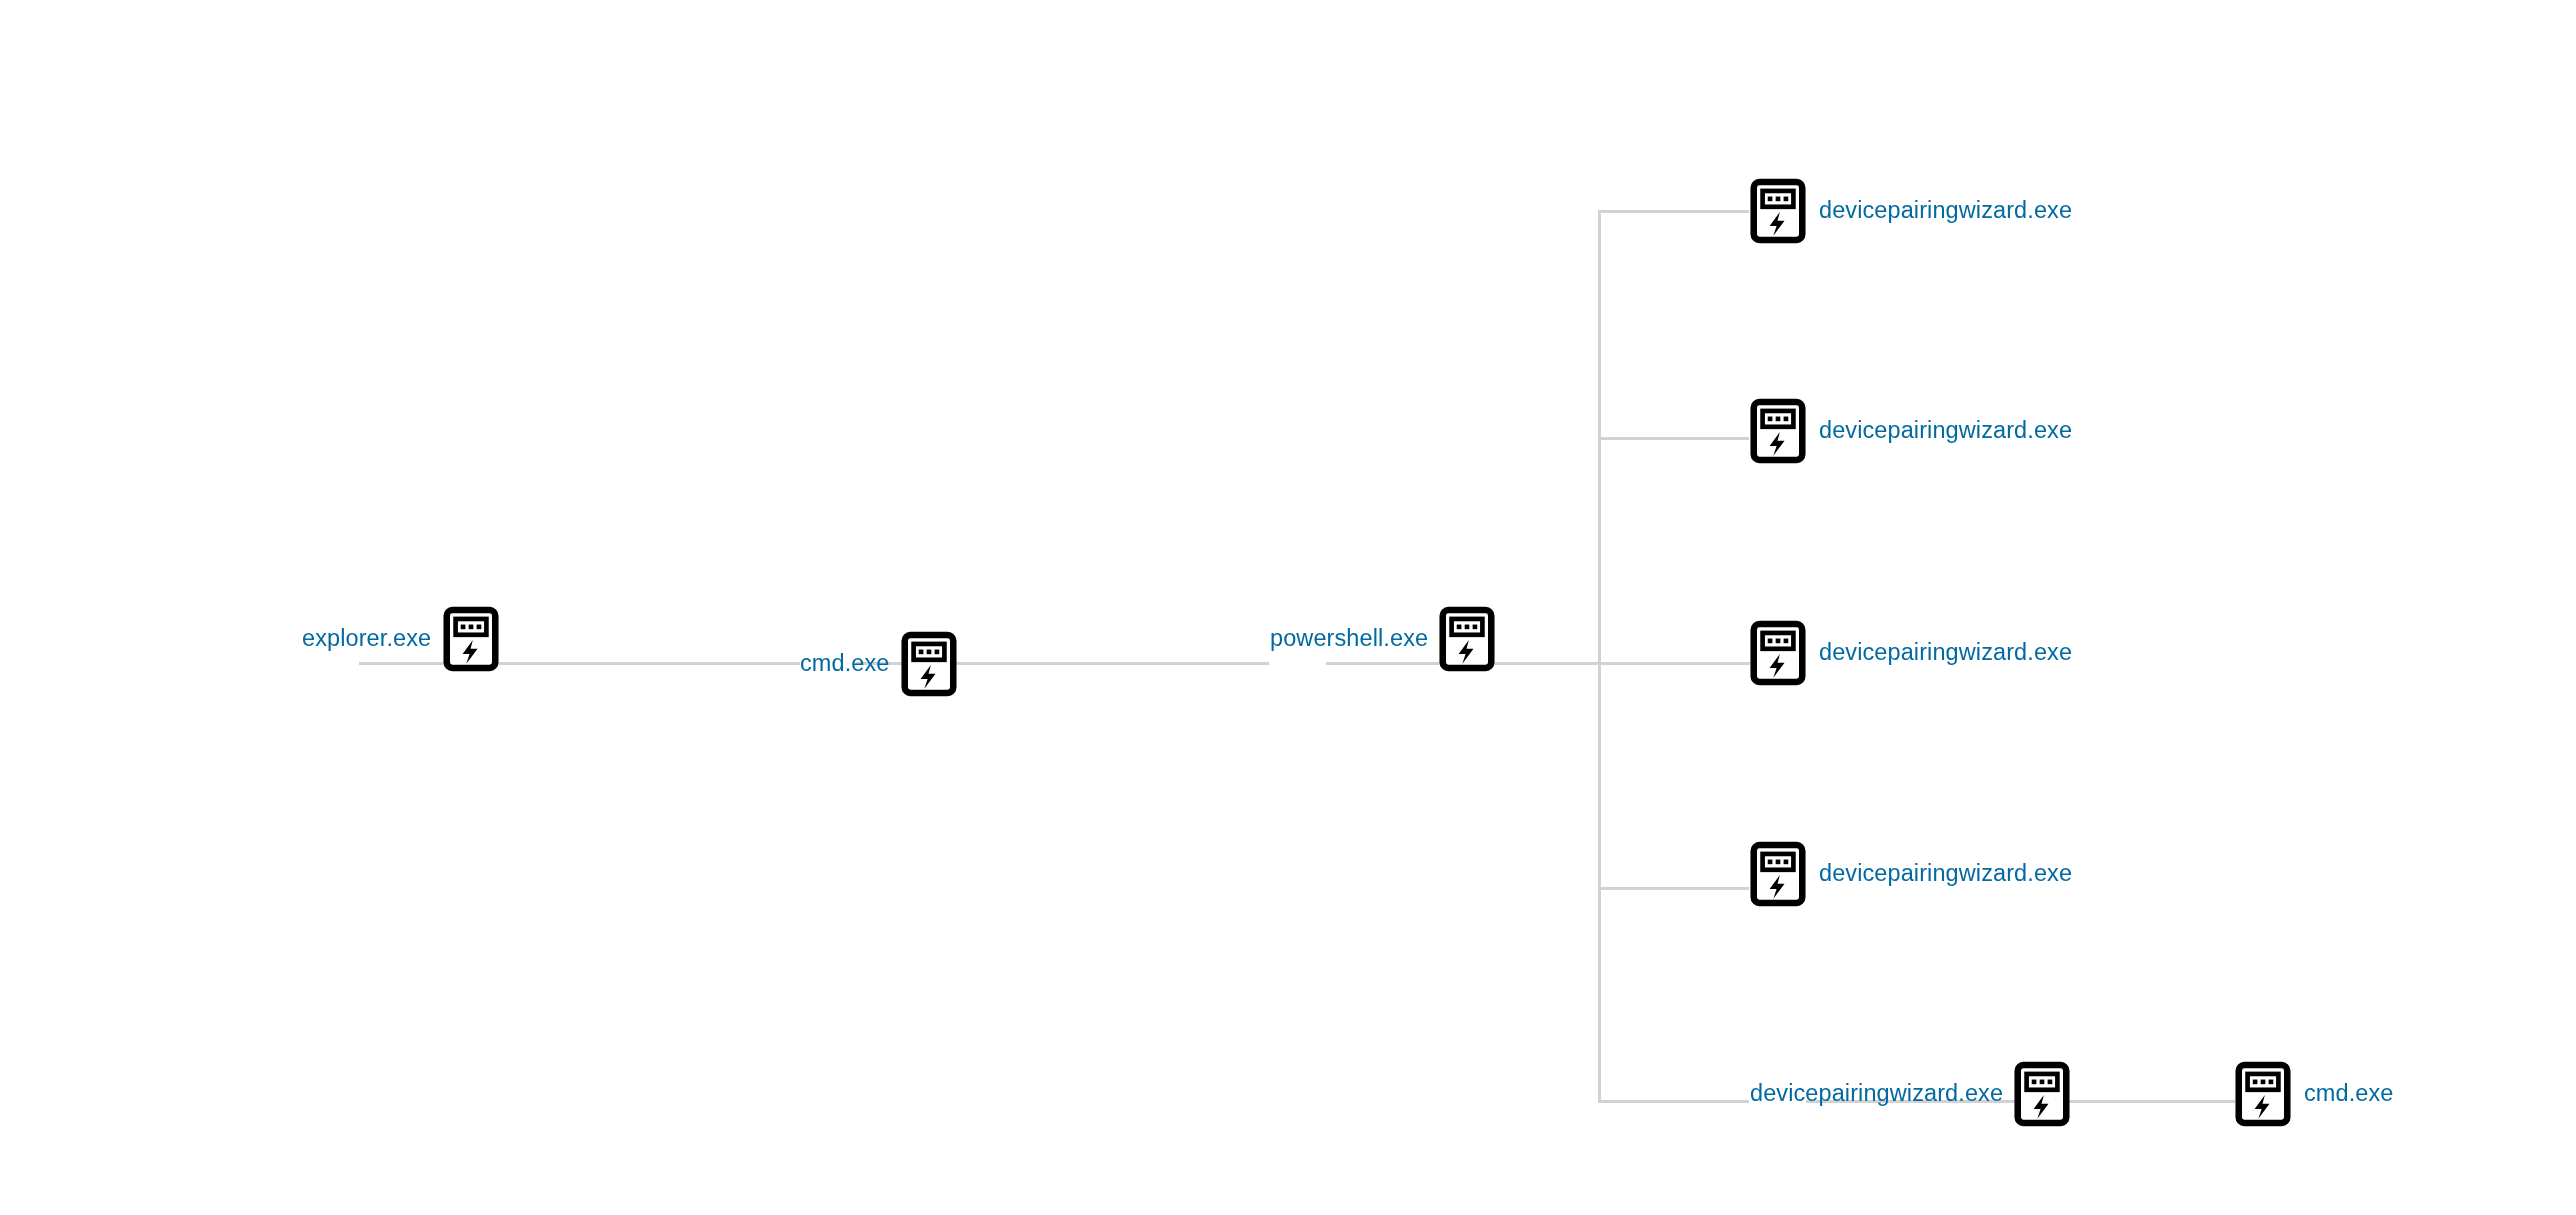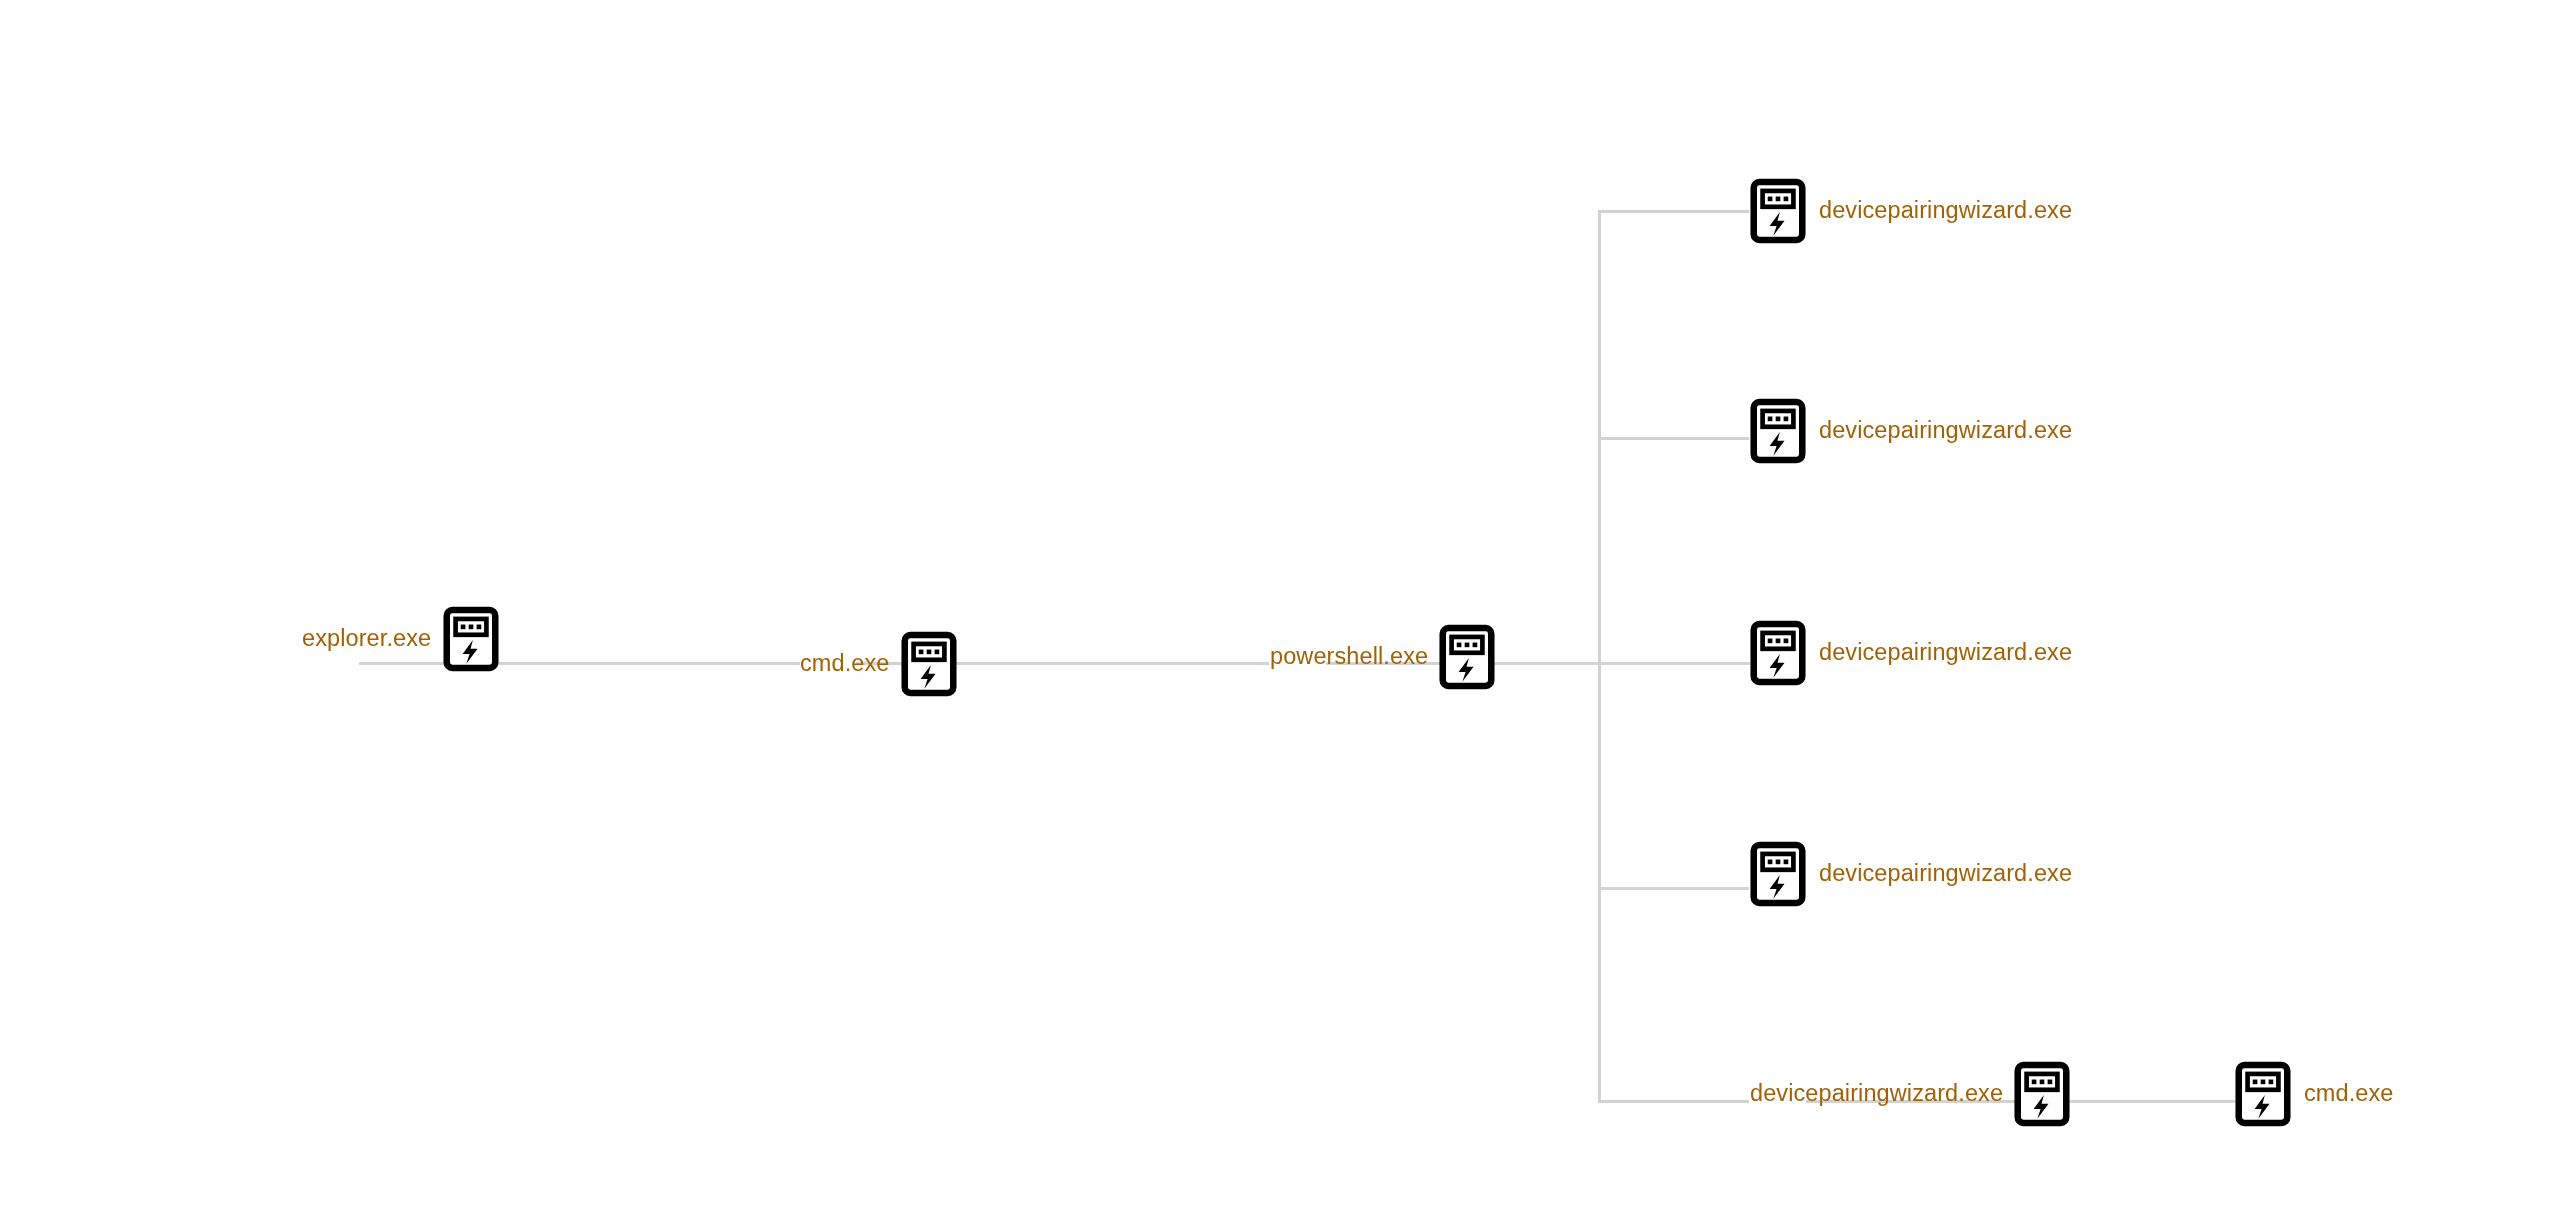--- a/index.html
+++ b/index.html
@@ -39,21 +39,21 @@
 
   .node-icon {
     width: 56px;
     height: 66px;
     flex: 0 0 auto;
     display: block;
   }
   .node-label {
     font-size: 23.5px;
     line-height: 1;
-    color: #a16207;
+    color: #0369a1;
     letter-spacing: 0.1px;
   }
   .node.label-right .node-label { margin-left: 13px; }
   .node.label-left  .node-label { margin-right: 11.3px; }
 </style>
 </head>
 <body>
 
 <div id="graph-canvas">
 
@@ -92,21 +92,21 @@
       <rect x="4" y="4" width="52" height="62" rx="6" ry="6" fill="#fff" stroke="#000" stroke-width="7"></rect>
       <rect x="13.5" y="13.5" width="33" height="17" fill="#fff" stroke="#000" stroke-width="5"></rect>
       <rect x="19" y="19.5" width="5" height="5" fill="#000"></rect>
       <rect x="27.5" y="19.5" width="5" height="5" fill="#000"></rect>
       <rect x="36" y="19.5" width="5" height="5" fill="#000"></rect>
       <path d="M32 36 L21 51 L28.5 51 L25 61.5 L37 45.5 L29.5 45.5 Z" fill="#000"></path>
     </svg>
     <span class="node-label">cmd.exe</span>
   </div>
 
-  <div class="node label-left" style="left:1270px; top:624px;">
+  <div class="node label-left" style="left:1270px; top:606px;">
     <svg class="node-icon" viewBox="0 0 60 70" xmlns="http://www.w3.org/2000/svg">
       <rect x="4" y="4" width="52" height="62" rx="6" ry="6" fill="#fff" stroke="#000" stroke-width="7"></rect>
       <rect x="13.5" y="13.5" width="33" height="17" fill="#fff" stroke="#000" stroke-width="5"></rect>
       <rect x="19" y="19.5" width="5" height="5" fill="#000"></rect>
       <rect x="27.5" y="19.5" width="5" height="5" fill="#000"></rect>
       <rect x="36" y="19.5" width="5" height="5" fill="#000"></rect>
       <path d="M32 36 L21 51 L28.5 51 L25 61.5 L37 45.5 L29.5 45.5 Z" fill="#000"></path>
     </svg>
     <span class="node-label">powershell.exe</span>
   </div>

